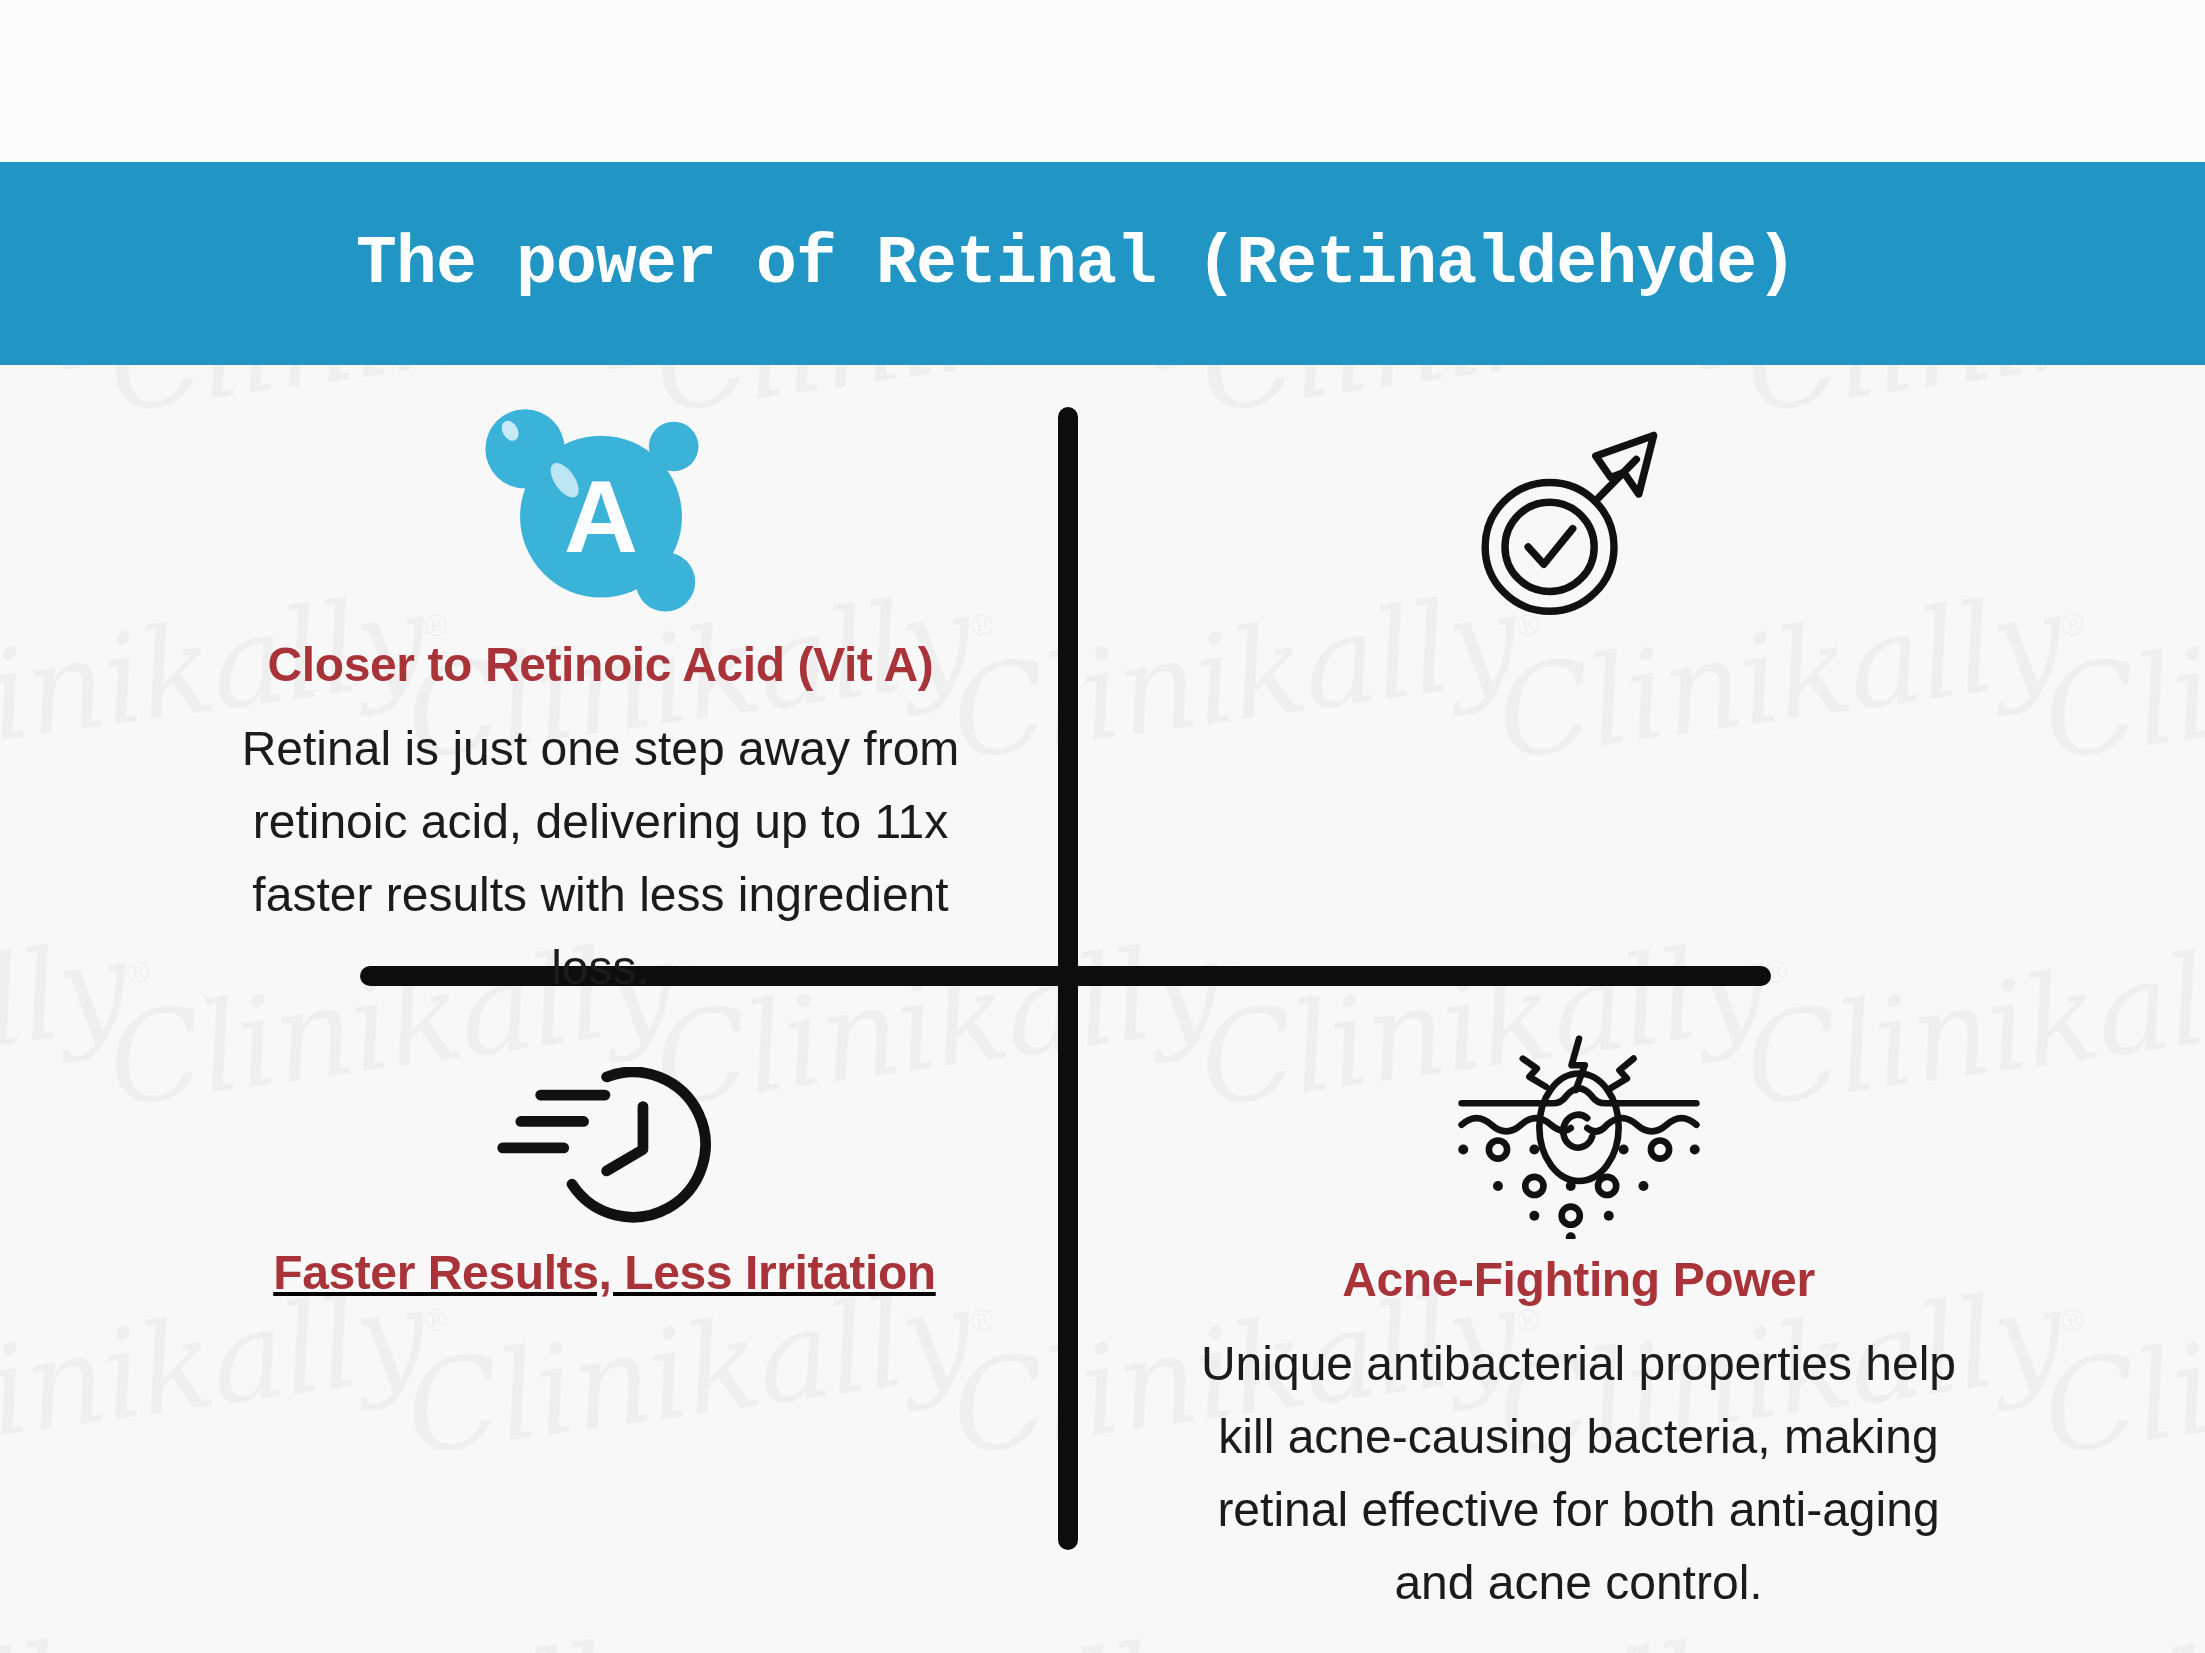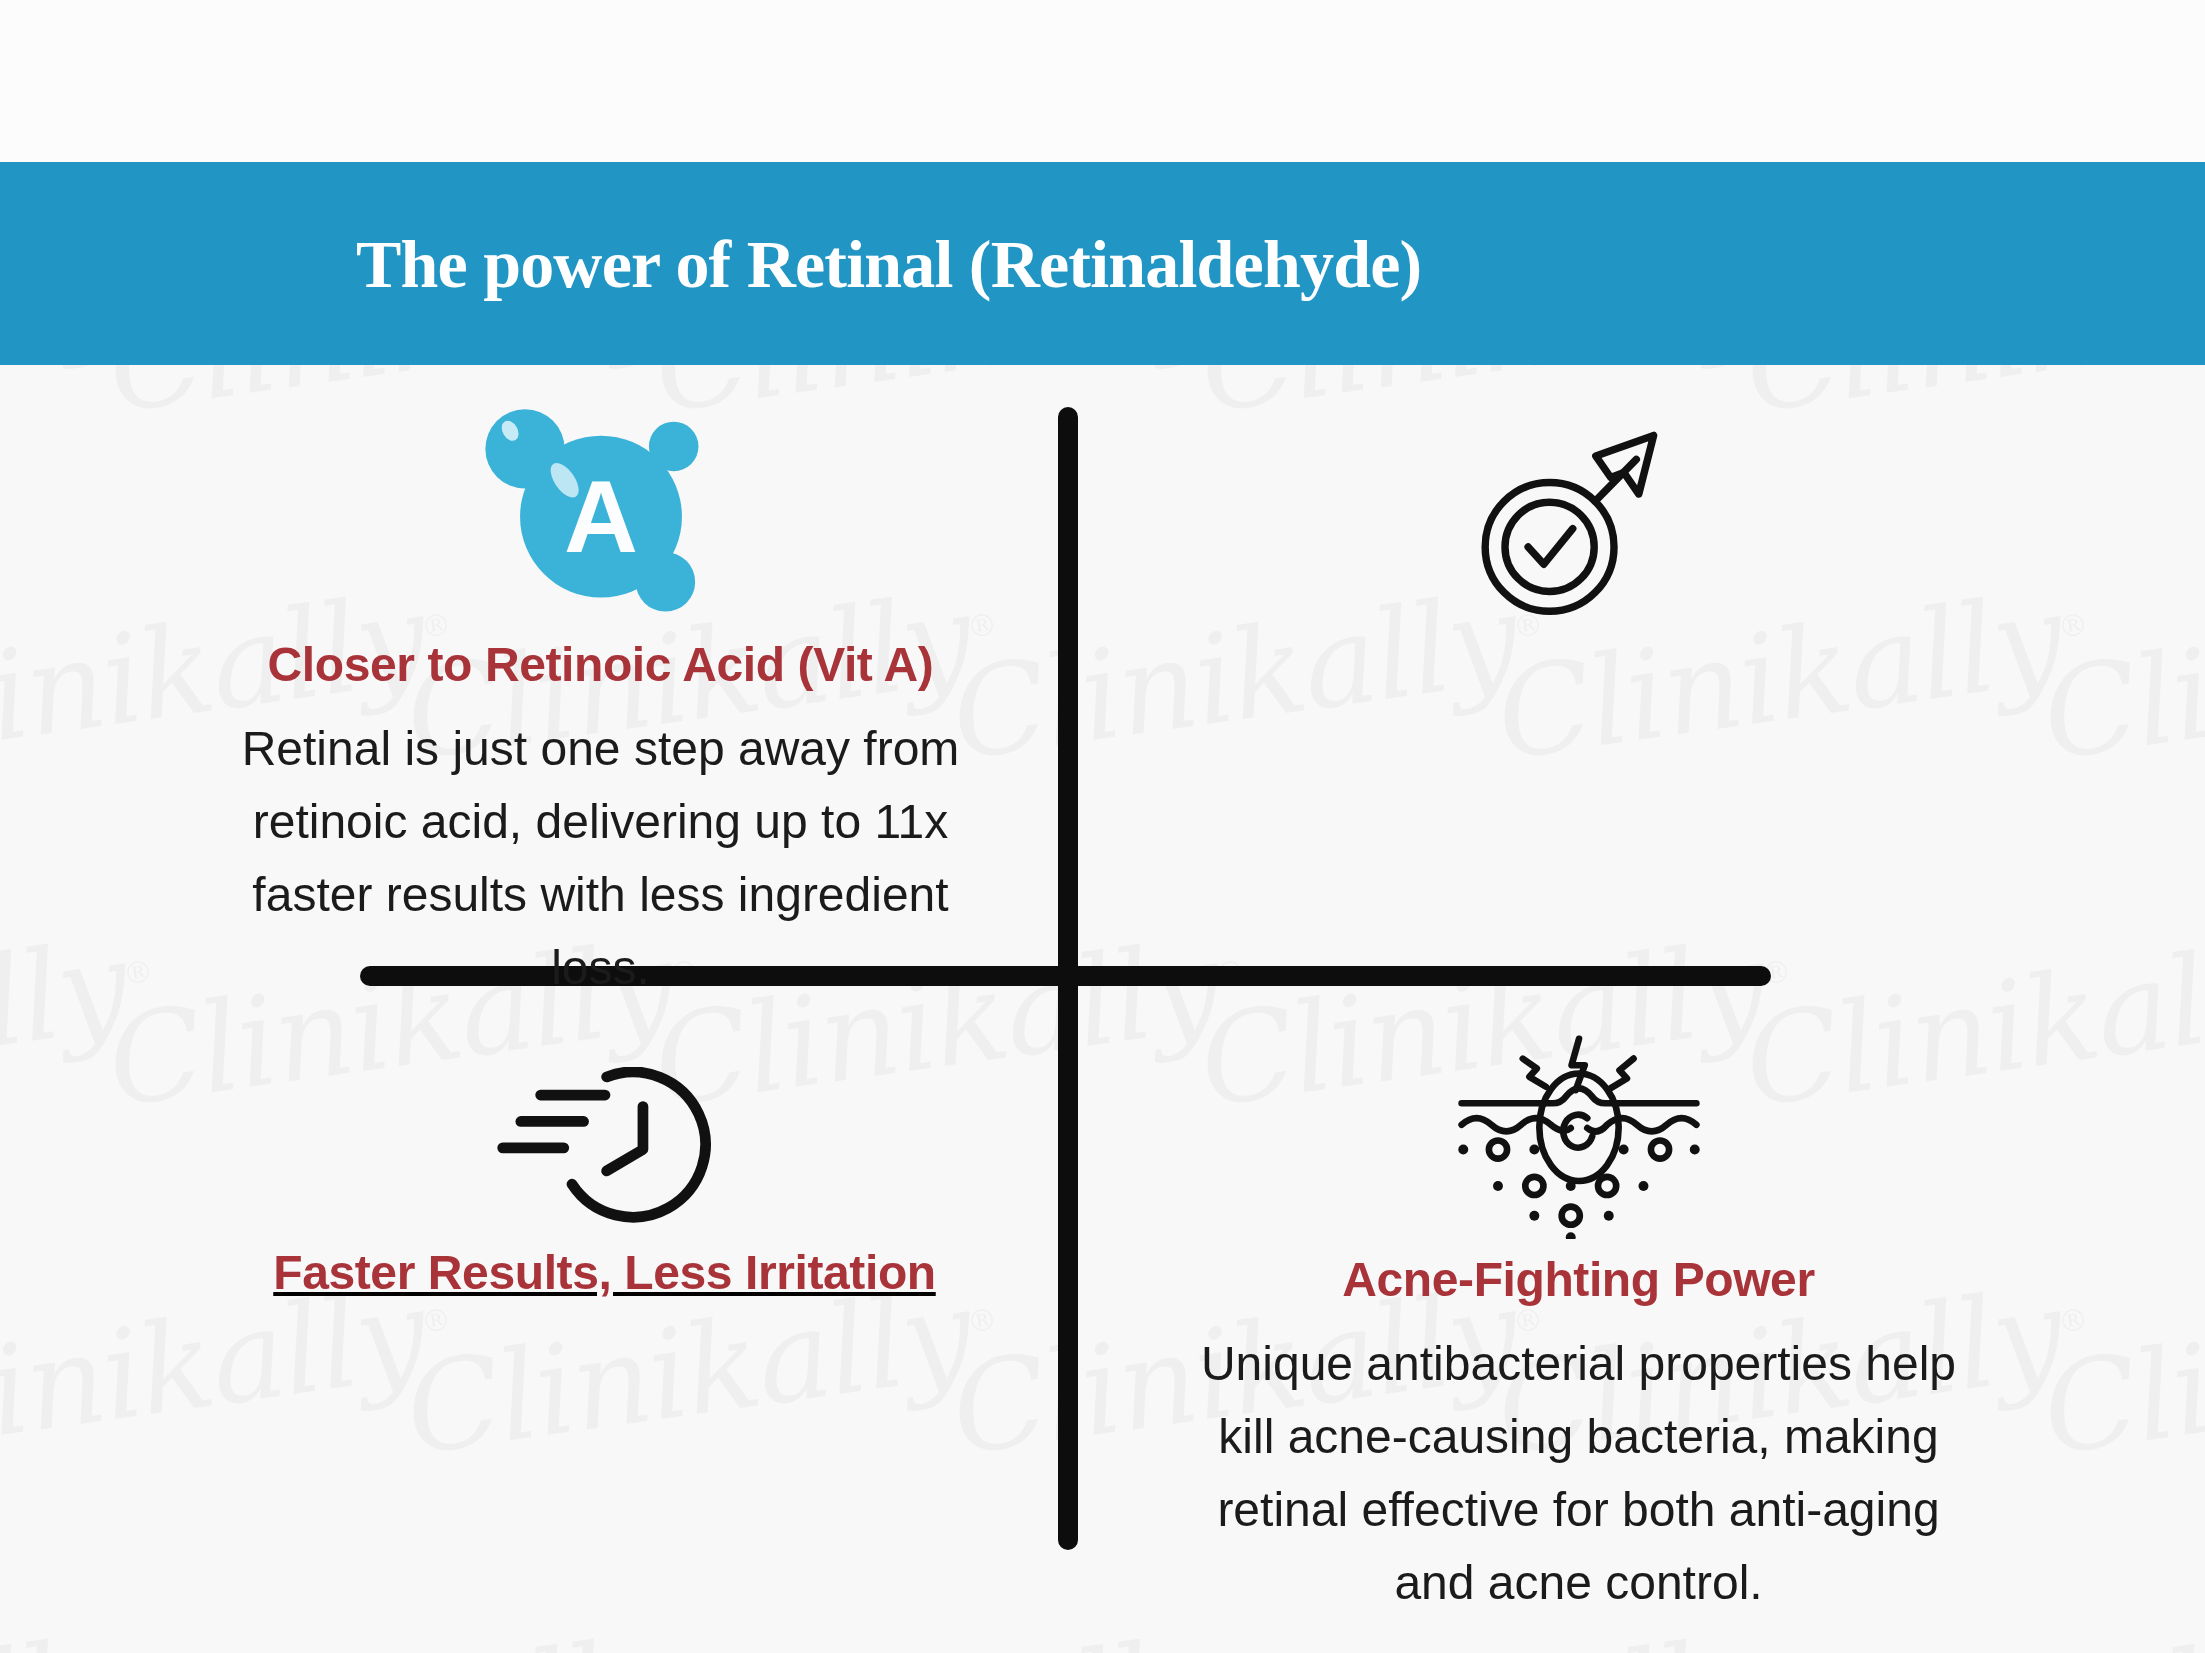--- a/index.html
+++ b/index.html
@@ -68,21 +68,21 @@
     width: 2205px;
     height: 203px;
     background: #2196c4;
     display: flex;
     align-items: center;
     z-index: 3;
   }
   .title-text {
     margin-left: 356px;
     color: #ffffff;
-    font-family: Liberation Serif, serif;
+    font-family: Liberation Mono, monospace;
     font-weight: bold;
     font-size: 68px;
     letter-spacing: -0.8px;
     line-height: 1;
   }
 
   
   .divider-vertical {
     position: absolute;
     left: 1058px;

